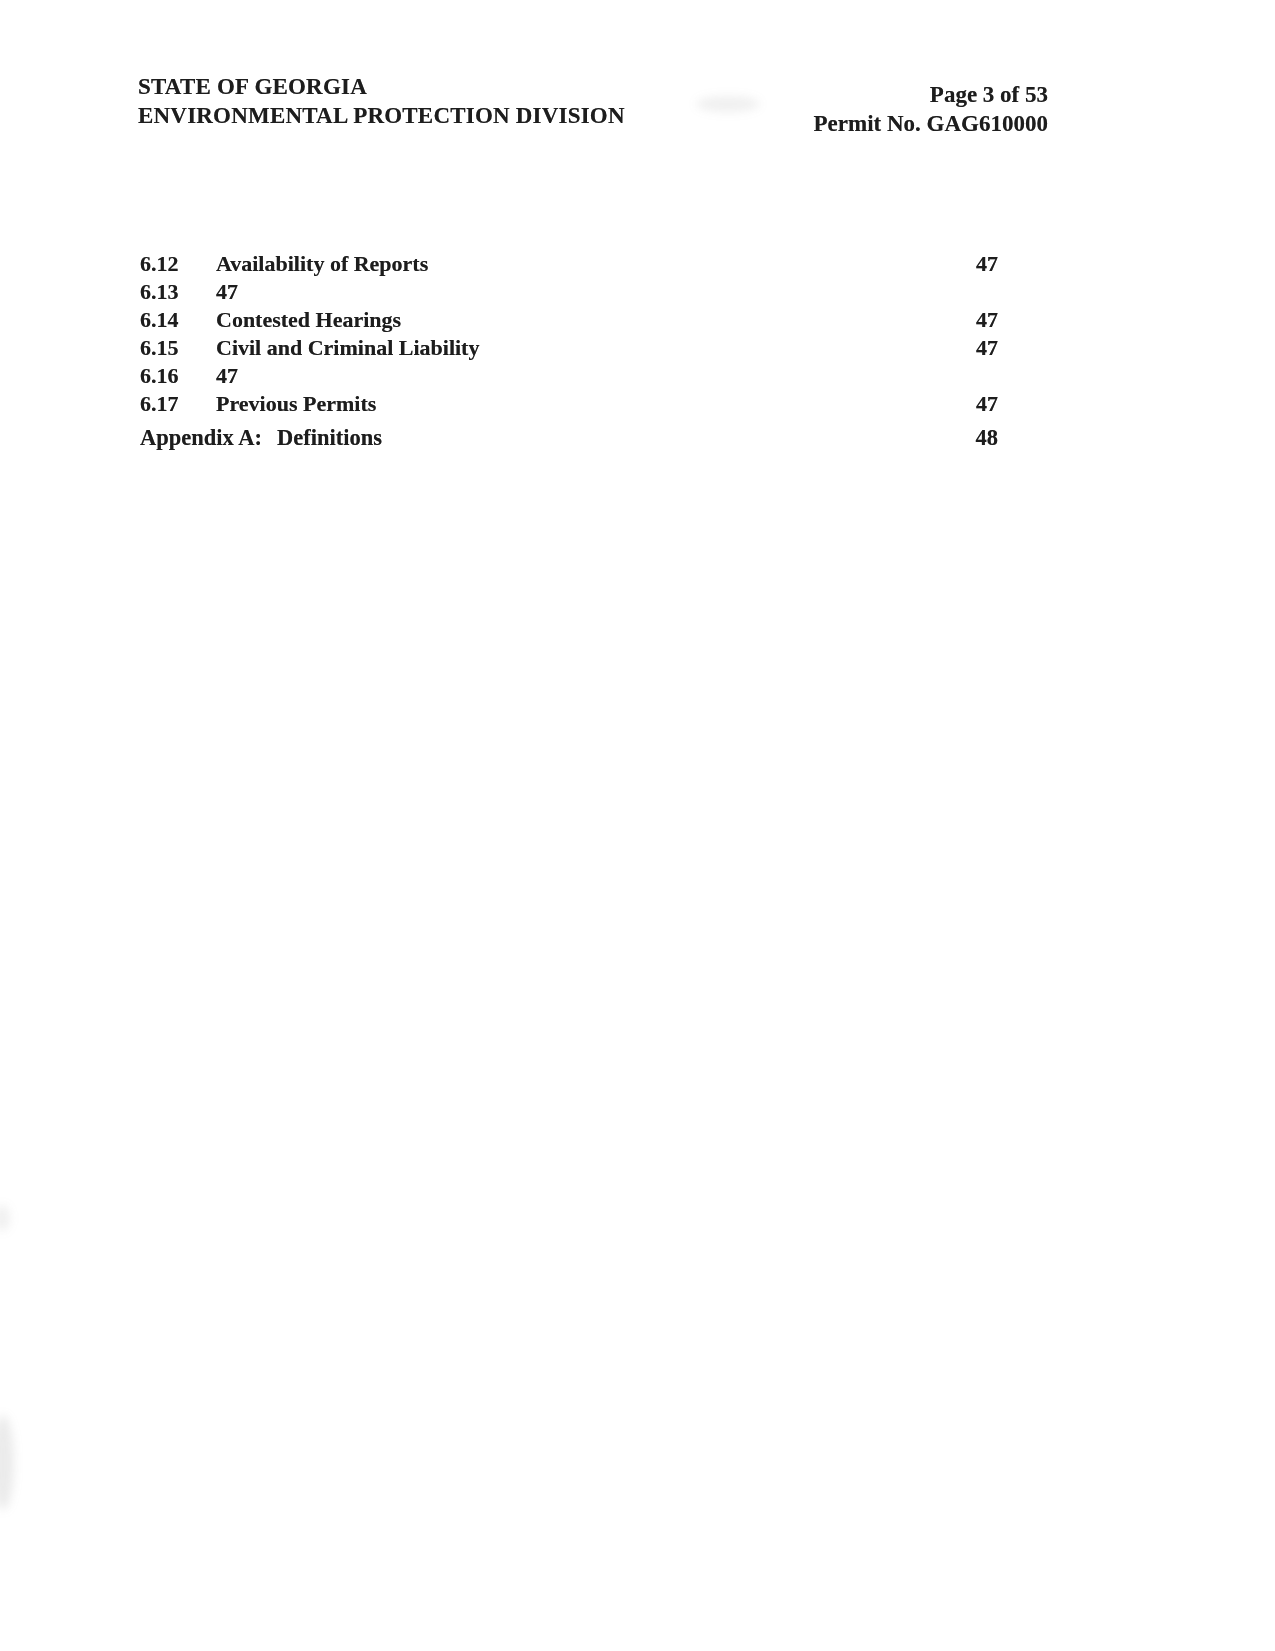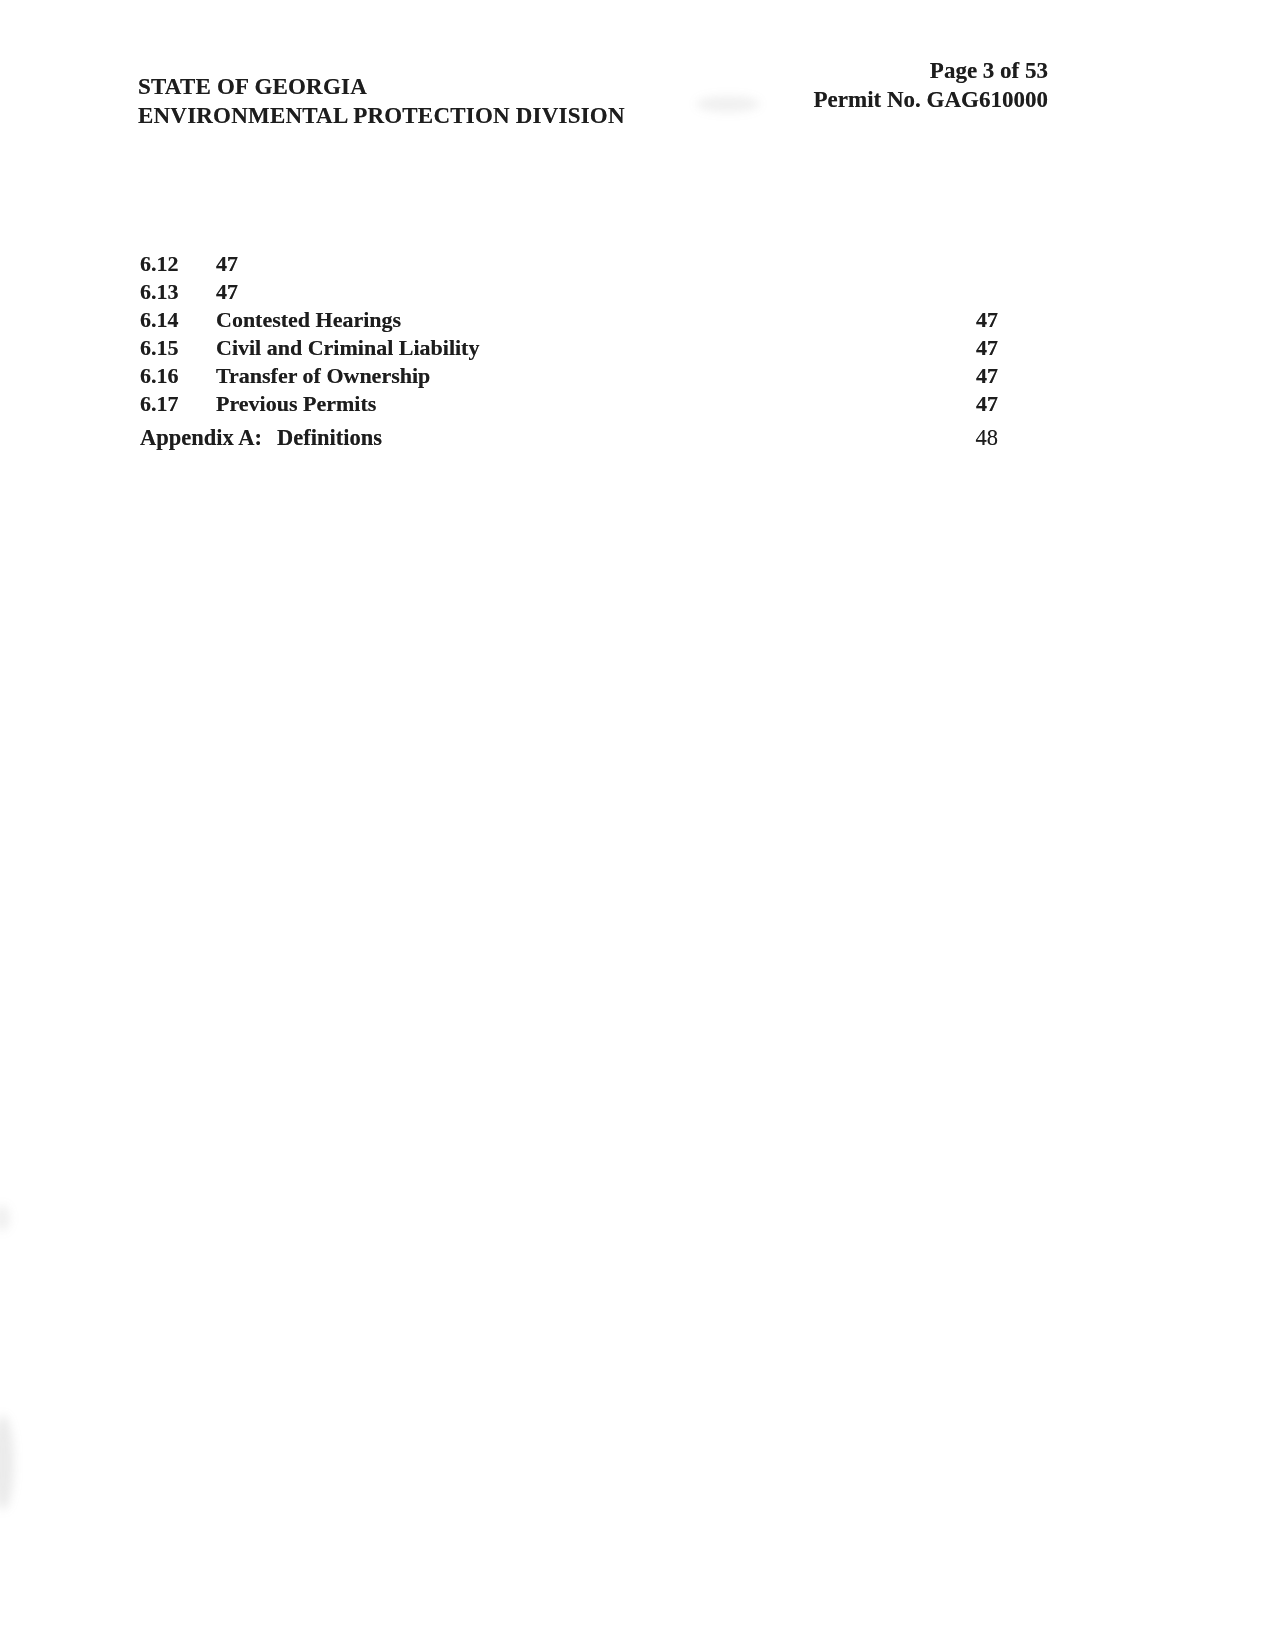--- a/index.html
+++ b/index.html
@@ -29,21 +29,21 @@
     font-weight: bold;
     font-size: 23px;
     line-height: 29px;
     letter-spacing: 0.2px;
     white-space: nowrap;
   }
 
   .header-right {
     position: absolute;
     right: 227px;
-    top: 56px;
+    top: 80px;
     font-weight: bold;
     font-size: 23px;
     line-height: 29px;
     text-align: right;
     white-space: nowrap;
   }
 
   
   .toc {
     position: absolute;
@@ -98,21 +98,21 @@
   .appendix-title {
     font-weight: bold;
     margin-left: 15px;
     flex: 1 1 auto;
     white-space: nowrap;
   }
 
   .appendix-page {
     flex: 0 0 auto;
     text-align: right;
-    font-weight: normal;
+    font-weight: bold;
   }
 
   
   .artifact {
     position: absolute;
     background: rgba(110,110,110,0.10);
     filter: blur(5px);
     border-radius: 50%;
     pointer-events: none;
   }
@@ -131,39 +131,39 @@
   </div>
 
   <div class="header-right">
     <div>Page 3 of 53</div>
     <div>Permit No. GAG610000</div>
   </div>
 
   <div class="toc">
     <div class="toc-row">
       <span class="toc-num">6.12</span>
+      <span class="toc-title">Availability of Reports</span>
       <span class="toc-page">47</span>
     </div>
     <div class="toc-row">
       <span class="toc-num">6.13</span>
       <span class="toc-page">47</span>
     </div>
     <div class="toc-row">
       <span class="toc-num">6.14</span>
       <span class="toc-title">Contested Hearings</span>
       <span class="toc-page">47</span>
     </div>
     <div class="toc-row">
       <span class="toc-num">6.15</span>
       <span class="toc-title">Civil and Criminal Liability</span>
       <span class="toc-page">47</span>
     </div>
     <div class="toc-row">
       <span class="toc-num">6.16</span>
-      <span class="toc-title">Transfer of Ownership</span>
       <span class="toc-page">47</span>
     </div>
     <div class="toc-row">
       <span class="toc-num">6.17</span>
       <span class="toc-title">Previous Permits</span>
       <span class="toc-page">47</span>
     </div>
   </div>
 
   <div class="appendix-row a">

